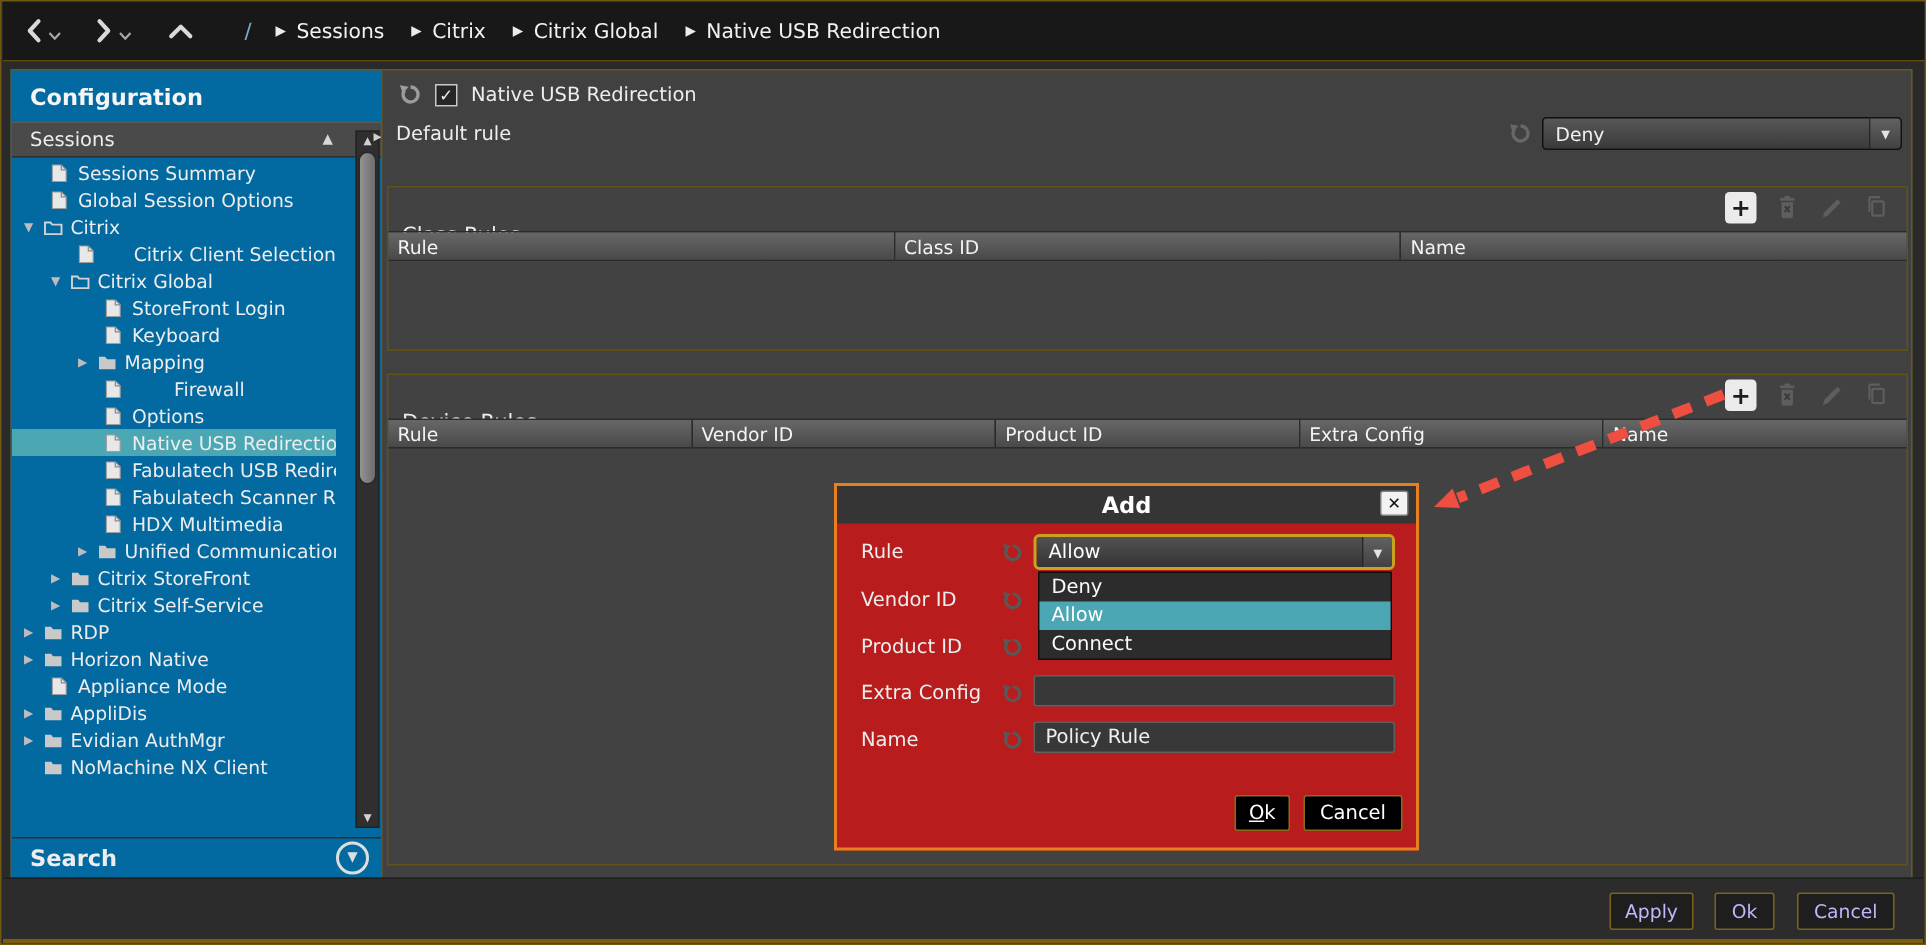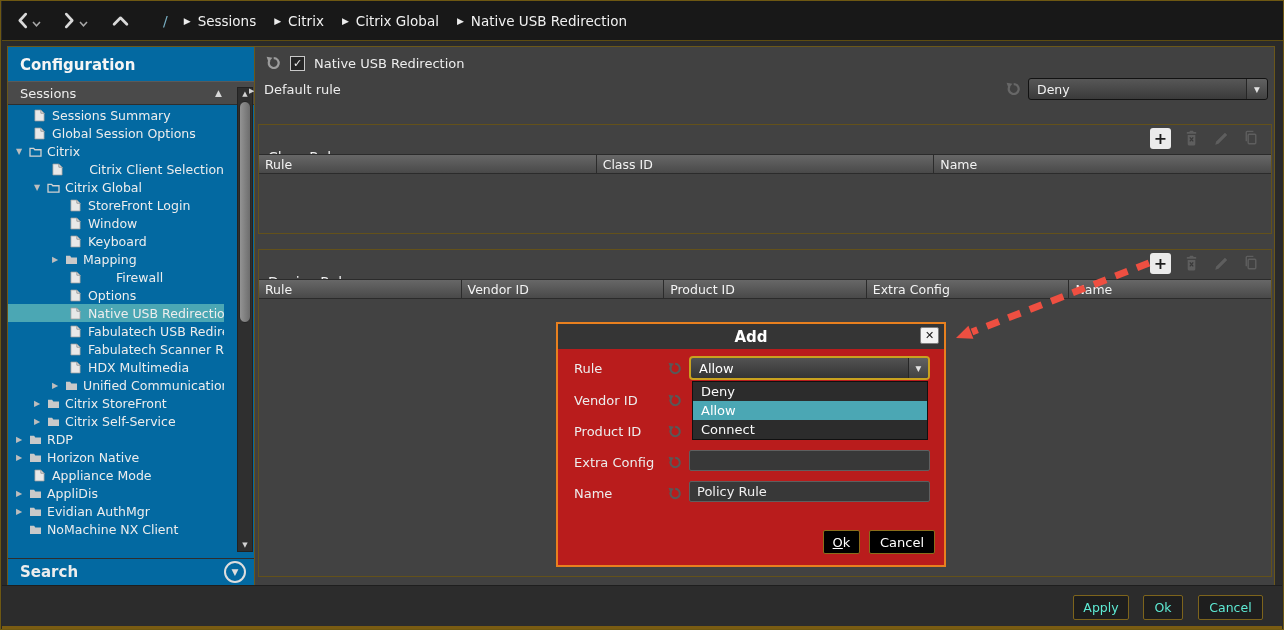--- a/index.html
+++ b/index.html
@@ -114,21 +114,21 @@
     display:flex; align-items:center; justify-content:center; }
   #dlg-ok { left:265px; width:37px; }
   #dlg-cancel { left:311px; width:66px; }
 
   .arrow-svg { position:absolute; left:935px; top:245px; z-index:6; pointer-events:none; }
 
   
   .footer { position:absolute; left:1px; right:1px; bottom:0; height:44px; background:#2c2c2c;
     border-top:1px solid #1e1e1e; border-bottom:3px solid #7a5c12; }
   .f-btn { position:absolute; top:9px; height:25px; background:#1e1e1e;
-    border:1px solid #7d641c; border-radius:2px; color:#5eead4; font-size:12.5px;
+    border:1px solid #7d641c; border-radius:2px; color:#c4b5fd; font-size:12.5px;
     display:flex; align-items:center; justify-content:center; }
   #f-apply { left:1071px; width:56px; }
   #f-ok { left:1141px; width:40px; }
   #f-cancel { left:1196px; width:65px; }
 </style>
 </head>
 <body>
 
 <div class="topbar">
   <div class="navgrp">
@@ -238,29 +238,20 @@
         <span class="tlabel">Citrix Global</span>
       </div>
       <div class="trow" style="padding-left: 62px;">
         <span class="ticon">
           <svg viewBox="0 0 12 14" width="11" height="13">
             <path d="M1 1 h6.5 L11 4.5 V13 H1 Z" fill="#e8e8e8" stroke="#9e9e9e" stroke-width="0.8"></path>
             <path d="M7.5 1 V4.5 H11" fill="none" stroke="#8a8a8a" stroke-width="0.9"></path>
           </svg>
         </span>
         <span class="tlabel">StoreFront Login</span>
-      </div>
-      <div class="trow" style="padding-left: 62px;">
-        <span class="ticon">
-          <svg viewBox="0 0 12 14" width="11" height="13">
-            <path d="M1 1 h6.5 L11 4.5 V13 H1 Z" fill="#e8e8e8" stroke="#9e9e9e" stroke-width="0.8"></path>
-            <path d="M7.5 1 V4.5 H11" fill="none" stroke="#8a8a8a" stroke-width="0.9"></path>
-          </svg>
-        </span>
-        <span class="tlabel">Window</span>
       </div>
       <div class="trow" style="padding-left: 62px;">
         <span class="ticon">
           <svg viewBox="0 0 12 14" width="11" height="13">
             <path d="M1 1 h6.5 L11 4.5 V13 H1 Z" fill="#e8e8e8" stroke="#9e9e9e" stroke-width="0.8"></path>
             <path d="M7.5 1 V4.5 H11" fill="none" stroke="#8a8a8a" stroke-width="0.9"></path>
           </svg>
         </span>
         <span class="tlabel">Keyboard</span>
       </div>

